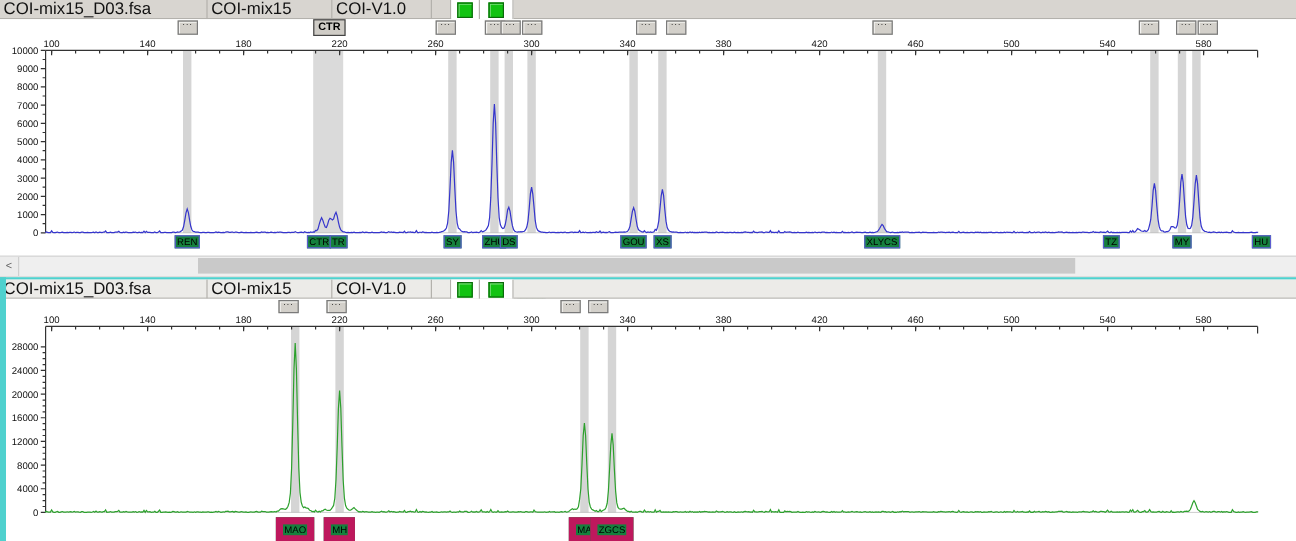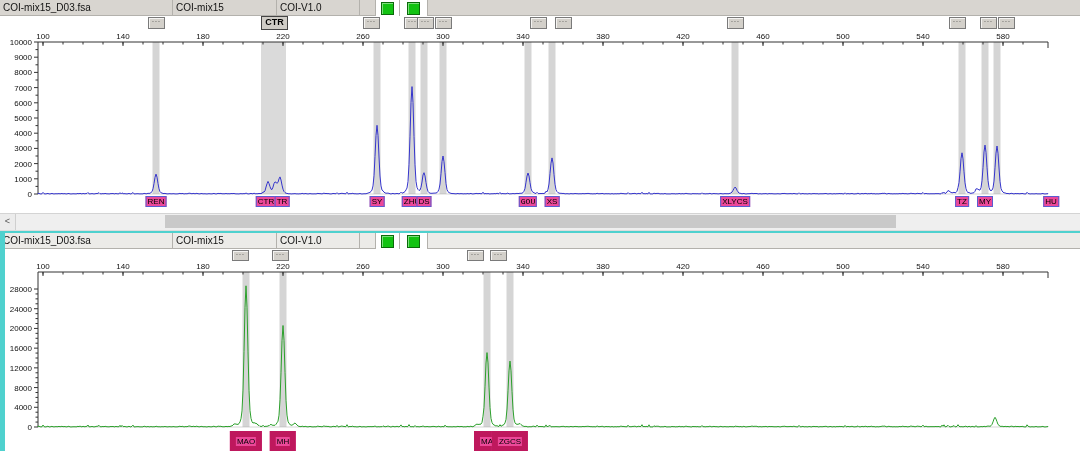--- a/index.html
+++ b/index.html
@@ -1,36 +1,36 @@
 <!DOCTYPE html>
 <html><head>
 <meta charset="utf-8">
 <style>
   html,body{margin:0;padding:0;background:#fff;font-family:"Liberation Sans",sans-serif;}
   .app{position:relative;width:1080px;height:451px;background:#fff;overflow:hidden;}
   .panel{position:absolute;left:0;width:1080px;}
   .hdr{position:absolute;left:0;width:1080px;height:16px;display:flex;box-sizing:border-box;border-bottom:1px solid #b3b1ac;}
   .hdr-top{background:#d8d5d0;}
   .hdr-bot{background:#ecebe8;}
-  .hcell{box-sizing:border-box;height:16px;line-height:15px;font-size:10px;color:#111;
+  .hcell{box-sizing:border-box;height:16px;line-height:15px;font-size:14px;color:#111;
          padding-left:3px;border-right:1px solid #b3b1ac;overflow:hidden;white-space:nowrap;}
   .c1{width:173px;} .c2{width:104px;} .c3{width:83px;} .c4{width:16px;}
   .c5{width:24px;background:#fff;} .c6{width:28px;background:#fff;}
   .c7{flex:1;border-right:none;}
   .cbcell{display:flex;align-items:center;justify-content:center;padding-left:0;}
   .cbx{width:11px;height:11px;background:#12c312;border:1px solid #0a6a0a;
        box-shadow:inset 1px 1px 0 rgba(255,255,255,.45);}
   .strip{position:absolute;left:0;width:1080px;background:#fff;}
   .mini-btn{position:absolute;width:15px;height:10px;background:#d3d0ca;border:1px solid #7a7a7a;
             box-shadow:inset 1px 1px 0 #f4f3f1;font-size:7px;line-height:4px;text-align:center;
             color:#222;letter-spacing:1px;overflow:hidden;}
   .range-btn{position:absolute;height:12px;background:#cfccc6;border:1px solid #444;
              font-size:9px;font-weight:bold;line-height:11px;text-align:center;color:#000;}
   .svgwrap{position:absolute;left:0;width:900px;}
-  .peak-label{position:absolute;transform:translateX(-50%);background:#ec4899;font-size:8px;
+  .peak-label{position:absolute;transform:translateX(-50%);background:#15803d;font-size:8px;
               line-height:9px;height:9px;padding:0 1px;color:#000;white-space:nowrap;}
   .pl-blue{border:1px solid #5c5cd0;}
   .pl-green{border:6px solid #be185d;}
   .scrollbar{position:absolute;left:0;top:213px;width:1080px;height:16px;background:#efefef;
              border-top:1px solid #d4d4d4;border-bottom:1px solid #ddd;}
   .sb-btn{position:absolute;left:0;top:0;width:15px;height:16px;background:#ececec;color:#555;
           font-size:9px;line-height:15px;text-align:center;border-right:1px solid #cfcfcf;}
   .sb-thumb{position:absolute;top:1px;height:13px;background:#c9c9c9;}
   .cyan-line{position:absolute;left:0;width:1080px;height:2px;background:#4fd1ce;}
   .cyan-strip{position:absolute;left:0;width:5px;background:#4fd1ce;}
@@ -197,24 +197,24 @@
           <path d="M38,164L38.0,163.5L39.0,163.3L40.0,163.9L41.0,163.9L42.0,163.8L43.0,162.4L44.0,163.7L45.0,163.9L46.0,163.9L47.0,163.6L48.0,163.4L49.0,163.9L50.0,163.9L51.0,163.7L52.0,163.4L53.0,163.8L54.0,163.9L55.0,163.8L56.0,163.7L57.0,163.8L58.0,163.7L59.0,163.6L60.0,163.8L61.0,163.7L62.0,163.4L63.0,163.9L64.0,163.6L65.0,163.7L66.0,163.9L67.0,163.9L68.0,163.5L69.0,163.5L70.0,163.9L71.0,163.9L72.0,163.9L73.0,163.7L74.0,163.8L75.0,163.8L76.0,163.9L77.0,163.7L78.0,163.4L79.0,163.9L80.0,163.2L81.0,163.8L82.0,163.8L83.0,163.5L84.0,163.6L85.0,163.9L86.0,163.4L87.0,163.5L88.0,162.5L89.0,163.9L90.0,163.8L91.0,163.8L92.0,163.5L93.0,163.8L94.0,163.9L95.0,163.8L96.0,163.5L97.0,163.5L98.0,163.4L99.0,162.7L100.0,163.7L101.0,163.8L102.0,163.8L103.0,163.5L104.0,163.9L105.0,163.3L106.0,163.7L107.0,163.8L108.0,163.8L109.0,163.9L110.0,163.8L111.0,163.5L112.0,163.7L113.0,163.4L114.0,163.9L115.0,163.8L116.0,163.4L117.0,163.9L118.0,163.7L119.0,163.9L120.0,162.7L121.0,163.9L122.0,162.8L123.0,163.7L124.0,163.7L125.0,163.6L126.0,163.9L127.0,163.8L128.0,163.8L129.0,163.3L130.0,163.9L131.0,163.9L132.0,163.4L133.0,162.5L134.0,163.9L135.0,163.9L136.0,163.8L137.0,163.7L138.0,163.7L139.0,163.8L140.0,163.9L141.0,163.8L142.0,163.9L143.0,163.8L144.0,163.4L145.0,163.5L146.0,163.8L147.0,163.7L148.0,163.2L149.0,163.5L150.0,163.2L151.0,162.6L152.0,161.7L153.0,158.8L154.0,153.5L155.0,147.4L156.0,144.1L157.0,147.2L158.0,153.5L159.0,158.8L160.0,161.7L161.0,162.8L162.0,163.0L163.0,163.5L164.0,163.5L165.0,163.4L166.0,163.7L167.0,163.8L168.0,163.9L169.0,163.7L170.0,163.7L171.0,163.8L172.0,163.8L173.0,163.7L174.0,163.7L175.0,163.9L176.0,163.9L177.0,163.9L178.0,163.8L179.0,163.6L180.0,163.3L181.0,163.8L182.0,163.4L183.0,163.6L184.0,163.9L185.0,163.8L186.0,163.6L187.0,163.9L188.0,163.4L189.0,163.3L190.0,163.2L191.0,163.6L192.0,163.7L193.0,163.5L194.0,163.4L195.0,163.9L196.0,163.4L197.0,163.4L198.0,163.7L199.0,163.8L200.0,163.9L201.0,163.5L202.0,163.6L203.0,163.8L204.0,163.8L205.0,163.7L206.0,163.9L207.0,163.9L208.0,163.8L209.0,163.6L210.0,163.8L211.0,163.8L212.0,163.9L213.0,163.6L214.0,163.4L215.0,163.8L216.0,163.9L217.0,163.8L218.0,163.3L219.0,163.6L220.0,163.5L221.0,163.4L222.0,163.8L223.0,163.7L224.0,163.8L225.0,163.7L226.0,163.5L227.0,163.7L228.0,163.8L229.0,163.6L230.0,163.9L231.0,163.4L232.0,163.7L233.0,163.5L234.0,163.5L235.0,163.7L236.0,163.9L237.0,163.8L238.0,163.9L239.0,163.9L240.0,163.7L241.0,163.6L242.0,163.8L243.0,163.7L244.0,163.6L245.0,163.7L246.0,163.0L247.0,163.6L248.0,163.9L249.0,163.9L250.0,163.6L251.0,163.4L252.0,163.7L253.0,163.8L254.0,163.1L255.0,163.7L256.0,163.8L257.0,163.6L258.0,163.8L259.0,163.3L260.0,163.7L261.0,163.3L262.0,163.4L263.0,162.0L264.0,162.1L265.0,160.8L266.0,157.0L267.0,153.8L268.0,151.4L269.0,153.5L270.0,156.6L271.0,159.2L272.0,159.5L273.0,157.1L274.0,153.5L275.0,151.9L276.0,152.4L277.0,153.3L278.0,152.4L279.0,148.9L280.0,146.9L281.0,150.0L282.0,155.1L283.0,159.2L284.0,161.5L285.0,162.5L286.0,163.3L287.0,163.3L288.0,163.7L289.0,163.8L290.0,163.7L291.0,163.9L292.0,163.9L293.0,163.7L294.0,163.8L295.0,163.5L296.0,163.9L297.0,163.8L298.0,163.9L299.0,163.9L300.0,163.7L301.0,163.9L302.0,163.3L303.0,163.6L304.0,163.9L305.0,163.5L306.0,163.6L307.0,163.8L308.0,163.9L309.0,163.8L310.0,163.5L311.0,163.8L312.0,163.8L313.0,163.9L314.0,163.8L315.0,163.8L316.0,163.9L317.0,163.6L318.0,163.3L319.0,163.7L320.0,163.5L321.0,163.8L322.0,163.8L323.0,163.6L324.0,163.0L325.0,163.7L326.0,163.3L327.0,163.7L328.0,163.5L329.0,163.7L330.0,163.9L331.0,163.9L332.0,163.8L333.0,163.4L334.0,163.6L335.0,163.6L336.0,163.8L337.0,162.7L338.0,163.8L339.0,163.9L340.0,163.5L341.0,163.5L342.0,163.2L343.0,163.6L344.0,163.5L345.0,163.8L346.0,163.7L347.0,162.2L348.0,163.8L349.0,163.9L350.0,163.4L351.0,163.9L352.0,163.3L353.0,163.4L354.0,163.8L355.0,163.7L356.0,163.8L357.0,163.9L358.0,163.8L359.0,163.8L360.0,163.4L361.0,163.9L362.0,163.9L363.0,163.9L364.0,163.7L365.0,163.8L366.0,163.7L367.0,163.5L368.0,163.0L369.0,162.8L370.0,162.3L371.0,161.5L372.0,160.0L373.0,155.9L374.0,145.8L375.0,126.4L376.0,105.3L377.0,95.3L378.0,105.3L379.0,127.0L380.0,146.0L381.0,155.9L382.0,160.1L383.0,160.8L384.0,162.2L385.0,162.8L386.0,163.3L387.0,163.1L388.0,163.2L389.0,163.3L390.0,163.8L391.0,163.9L392.0,163.7L393.0,163.3L394.0,163.9L395.0,163.7L396.0,163.7L397.0,163.4L398.0,163.7L399.0,163.8L400.0,163.3L401.0,162.2L402.0,163.2L403.0,162.8L404.0,162.3L405.0,161.6L406.0,159.9L407.0,158.0L408.0,151.4L409.0,134.3L410.0,106.2L411.0,72.6L412.0,56.6L413.0,72.5L414.0,106.4L415.0,134.8L416.0,151.3L417.0,157.4L418.0,159.5L419.0,160.5L420.0,160.0L421.0,157.3L422.0,152.0L423.0,145.0L424.0,142.7L425.0,145.9L426.0,152.6L427.0,158.1L428.0,161.4L429.0,162.7L430.0,163.1L431.0,163.4L432.0,163.2L433.0,163.3L434.0,163.0L435.0,163.2L436.0,162.9L437.0,162.7L438.0,161.4L439.0,159.2L440.0,154.0L441.0,143.7L442.0,131.6L443.0,126.0L444.0,131.8L445.0,142.4L446.0,153.7L447.0,159.5L448.0,161.7L449.0,162.6L450.0,163.0L451.0,163.4L452.0,163.5L453.0,163.6L454.0,163.6L455.0,163.8L456.0,163.8L457.0,163.7L458.0,163.4L459.0,163.9L460.0,163.6L461.0,163.7L462.0,163.6L463.0,163.9L464.0,163.8L465.0,163.7L466.0,163.9L467.0,163.6L468.0,163.6L469.0,163.9L470.0,163.6L471.0,163.4L472.0,163.9L473.0,163.9L474.0,163.8L475.0,163.6L476.0,163.5L477.0,163.4L478.0,163.8L479.0,163.4L480.0,163.6L481.0,163.7L482.0,163.7L483.0,162.2L484.0,163.8L485.0,163.7L486.0,163.5L487.0,163.9L488.0,163.4L489.0,163.9L490.0,163.9L491.0,163.8L492.0,163.7L493.0,163.8L494.0,163.6L495.0,163.6L496.0,163.8L497.0,163.1L498.0,163.7L499.0,163.7L500.0,162.5L501.0,163.9L502.0,163.6L503.0,163.5L504.0,163.8L505.0,163.6L506.0,163.9L507.0,163.3L508.0,163.1L509.0,163.9L510.0,163.8L511.0,163.8L512.0,163.7L513.0,163.5L514.0,163.7L515.0,163.7L516.0,163.5L517.0,163.4L518.0,163.5L519.0,163.5L520.0,163.2L521.0,163.4L522.0,163.1L523.0,162.7L524.0,161.2L525.0,158.4L526.0,152.2L527.0,146.1L528.0,143.0L529.0,146.0L530.0,152.5L531.0,158.4L532.0,161.3L533.0,162.2L534.0,162.7L535.0,163.3L536.0,163.5L537.0,162.3L538.0,163.4L539.0,163.8L540.0,163.3L541.0,163.7L542.0,163.3L543.0,163.6L544.0,163.4L545.0,163.1L546.0,161.2L547.0,161.9L548.0,159.3L549.0,154.0L550.0,143.5L551.0,133.2L552.0,127.9L553.0,133.0L554.0,144.6L555.0,154.3L556.0,159.7L557.0,161.7L558.0,162.7L559.0,163.0L560.0,163.4L561.0,163.2L562.0,163.5L563.0,163.4L564.0,163.5L565.0,163.8L566.0,163.8L567.0,163.6L568.0,163.8L569.0,163.8L570.0,163.9L571.0,163.4L572.0,163.9L573.0,163.6L574.0,163.9L575.0,163.3L576.0,163.8L577.0,163.5L578.0,163.9L579.0,163.7L580.0,163.8L581.0,163.7L582.0,163.8L583.0,163.4L584.0,163.9L585.0,163.5L586.0,163.7L587.0,163.4L588.0,163.5L589.0,163.4L590.0,163.8L591.0,163.7L592.0,163.8L593.0,163.9L594.0,163.7L595.0,163.8L596.0,163.8L597.0,163.2L598.0,163.6L599.0,163.8L600.0,163.6L601.0,163.7L602.0,163.4L603.0,163.6L604.0,163.9L605.0,163.8L606.0,163.6L607.0,163.8L608.0,163.7L609.0,163.7L610.0,163.9L611.0,163.9L612.0,163.5L613.0,163.9L614.0,163.9L615.0,163.7L616.0,163.8L617.0,163.8L618.0,163.6L619.0,163.9L620.0,163.5L621.0,163.3L622.0,163.5L623.0,163.6L624.0,163.6L625.0,163.9L626.0,163.7L627.0,163.9L628.0,162.6L629.0,163.7L630.0,163.7L631.0,163.9L632.0,163.6L633.0,163.5L634.0,163.5L635.0,163.3L636.0,163.8L637.0,163.9L638.0,163.4L639.0,163.5L640.0,163.7L641.0,163.6L642.0,162.2L643.0,163.8L644.0,163.5L645.0,163.9L646.0,163.6L647.0,163.6L648.0,163.9L649.0,162.3L650.0,163.9L651.0,163.9L652.0,163.9L653.0,163.9L654.0,163.0L655.0,163.7L656.0,163.4L657.0,163.5L658.0,163.3L659.0,163.5L660.0,163.9L661.0,163.8L662.0,163.7L663.0,163.9L664.0,163.8L665.0,163.4L666.0,163.9L667.0,163.9L668.0,163.9L669.0,163.9L670.0,163.9L671.0,163.9L672.0,163.5L673.0,163.9L674.0,163.6L675.0,163.9L676.0,163.9L677.0,163.7L678.0,163.9L679.0,163.4L680.0,163.7L681.0,163.9L682.0,163.6L683.0,163.7L684.0,163.9L685.0,163.5L686.0,163.4L687.0,163.5L688.0,163.8L689.0,163.7L690.0,163.9L691.0,163.9L692.0,163.9L693.0,163.4L694.0,163.9L695.0,163.5L696.0,163.9L697.0,163.6L698.0,163.8L699.0,163.8L700.0,163.8L701.0,163.8L702.0,162.8L703.0,163.8L704.0,163.6L705.0,163.9L706.0,163.8L707.0,163.7L708.0,163.8L709.0,163.6L710.0,163.3L711.0,163.8L712.0,163.9L713.0,163.6L714.0,163.5L715.0,163.7L716.0,163.7L717.0,163.7L718.0,163.9L719.0,163.8L720.0,163.6L721.0,163.5L722.0,163.8L723.0,163.8L724.0,163.8L725.0,163.5L726.0,163.8L727.0,163.6L728.0,163.8L729.0,163.6L730.0,163.3L731.0,163.0L732.0,162.0L733.0,160.4L734.0,158.5L735.0,157.1L736.0,158.0L737.0,160.3L738.0,161.8L739.0,163.2L740.0,163.2L741.0,163.5L742.0,163.8L743.0,163.6L744.0,163.4L745.0,163.9L746.0,163.9L747.0,163.9L748.0,163.6L749.0,163.8L750.0,163.5L751.0,163.6L752.0,163.2L753.0,163.7L754.0,163.5L755.0,163.5L756.0,163.5L757.0,163.5L758.0,163.9L759.0,163.9L760.0,163.6L761.0,163.9L762.0,163.9L763.0,163.7L764.0,163.7L765.0,163.7L766.0,163.5L767.0,163.9L768.0,163.9L769.0,163.5L770.0,163.7L771.0,163.7L772.0,163.6L773.0,163.8L774.0,163.8L775.0,163.9L776.0,163.8L777.0,163.8L778.0,163.6L779.0,163.9L780.0,163.8L781.0,163.9L782.0,163.4L783.0,163.6L784.0,163.4L785.0,163.5L786.0,163.7L787.0,163.7L788.0,163.8L789.0,163.6L790.0,163.7L791.0,163.5L792.0,163.9L793.0,163.6L794.0,163.4L795.0,163.7L796.0,163.8L797.0,163.9L798.0,163.8L799.0,162.8L800.0,163.8L801.0,163.9L802.0,163.6L803.0,163.5L804.0,163.8L805.0,163.8L806.0,163.7L807.0,163.9L808.0,163.9L809.0,163.6L810.0,163.7L811.0,163.9L812.0,163.8L813.0,163.5L814.0,163.7L815.0,163.5L816.0,163.9L817.0,163.5L818.0,163.9L819.0,163.9L820.0,163.7L821.0,163.8L822.0,163.7L823.0,163.8L824.0,163.6L825.0,163.6L826.0,163.4L827.0,163.8L828.0,163.9L829.0,163.8L830.0,163.6L831.0,163.7L832.0,163.9L833.0,163.9L834.0,163.6L835.0,163.8L836.0,163.9L837.0,163.5L838.0,163.9L839.0,163.4L840.0,163.7L841.0,163.6L842.0,163.6L843.0,163.9L844.0,163.9L845.0,162.8L846.0,163.8L847.0,163.9L848.0,163.4L849.0,163.9L850.0,163.7L851.0,163.7L852.0,163.4L853.0,163.8L854.0,163.9L855.0,163.9L856.0,163.7L857.0,163.8L858.0,163.0L859.0,163.9L860.0,163.8L861.0,163.9L862.0,163.3L863.0,163.9L864.0,163.6L865.0,163.5L866.0,163.4L867.0,163.8L868.0,163.8L869.0,163.5L870.0,163.9L871.0,163.3L872.0,163.6L873.0,163.9L874.0,163.5L875.0,163.9L876.0,163.9L877.0,163.7L878.0,163.9L879.0,163.8L880.0,163.6L881.0,163.7L882.0,163.3L883.0,163.4L884.0,163.4L885.0,163.2L886.0,163.9L887.0,163.9L888.0,163.6L889.0,163.4L890.0,163.8L891.0,163.7L892.0,163.8L893.0,163.9L894.0,163.7L895.0,163.8L896.0,163.8L897.0,163.7L898.0,163.9L899.0,163.6L900.0,163.6L901.0,163.8L902.0,163.5L903.0,163.4L904.0,163.7L905.0,163.7L906.0,163.6L907.0,163.8L908.0,163.9L909.0,163.6L910.0,163.7L911.0,163.0L912.0,163.7L913.0,163.4L914.0,163.7L915.0,163.7L916.0,163.8L917.0,163.3L918.0,163.4L919.0,163.6L920.0,163.5L921.0,163.9L922.0,163.4L923.0,162.5L924.0,163.7L925.0,163.8L926.0,163.3L927.0,163.8L928.0,163.7L929.0,163.8L930.0,163.8L931.0,163.7L932.0,163.8L933.0,163.7L934.0,163.8L935.0,163.7L936.0,163.6L937.0,163.7L938.0,163.6L939.0,163.7L940.0,163.9L941.0,163.8L942.0,162.5L943.0,163.4L944.0,162.1L945.0,163.6L946.0,163.1L947.0,162.0L948.0,160.5L949.0,161.0L950.0,161.7L951.0,162.5L952.0,162.7L953.0,162.8L954.0,162.1L955.0,162.9L956.0,162.5L957.0,161.2L958.0,157.5L959.0,152.7L960.0,141.9L961.0,128.7L962.0,122.8L963.0,128.9L964.0,141.8L965.0,152.8L966.0,158.7L967.0,161.6L968.0,162.5L969.0,162.4L970.0,163.2L971.0,163.4L972.0,163.0L973.0,163.0L974.0,162.6L975.0,161.3L976.0,158.8L977.0,158.9L978.0,159.1L979.0,160.0L980.0,160.0L981.0,157.7L982.0,150.8L983.0,137.7L984.0,121.9L985.0,115.1L986.0,122.3L987.0,137.2L988.0,150.5L989.0,157.3L990.0,160.2L991.0,160.6L992.0,160.2L993.0,157.9L994.0,151.1L995.0,137.8L996.0,123.1L997.0,116.0L998.0,123.2L999.0,138.0L1000.0,151.4L1001.0,158.4L1002.0,160.9L1003.0,162.1L1004.0,162.8L1005.0,162.9L1006.0,163.3L1007.0,163.6L1008.0,163.4L1009.0,163.8L1010.0,163.7L1011.0,163.3L1012.0,163.4L1013.0,163.7L1014.0,163.9L1015.0,163.6L1016.0,163.5L1017.0,163.8L1018.0,163.4L1019.0,163.9L1020.0,163.6L1021.0,163.7L1022.0,163.4L1023.0,163.6L1024.0,163.9L1025.0,163.9L1026.0,163.9L1027.0,162.3L1028.0,163.4L1029.0,163.7L1030.0,163.9L1031.0,163.9L1032.0,163.7L1033.0,163.9L1034.0,163.8L1035.0,163.9L1036.0,163.6L1037.0,163.8L1038.0,163.9L1039.0,163.8L1040.0,163.9L1041.0,163.9L1042.0,163.6L1043.0,163.5L1044.0,163.9L1045.0,163.9L1046.0,163.9L1047.0,163.7L1048.0,163.7L1048,164" fill="none" stroke="#3535cc" stroke-width="1"></path>
         </svg></div>
     <div id="labels-top">
         <div class="peak-label pl-blue" style="left: 156px; top: 196px;">REN</div>
         <div class="peak-label pl-blue" style="left: 266px; top: 196px;">CTR</div>
         <div class="peak-label pl-blue" style="left: 282px; top: 196px;">TR</div>
         <div class="peak-label pl-blue" style="left: 377px; top: 196px;">SY</div>
         <div class="peak-label pl-blue" style="left: 412px; top: 196px;">ZHU</div>
         <div class="peak-label pl-blue" style="left: 424px; top: 196px;">DS</div>
         <div class="peak-label pl-blue" style="left: 443px; top: 196px; margin-top: 46px;">FZLH</div>
-        <div class="peak-label pl-blue" style="left: 528px; top: 196px; font-family: Liberation Mono, monospace;">GOU</div>
+        <div class="peak-label pl-blue" style="left: 528px; top: 196px;">GOU</div>
         <div class="peak-label pl-blue" style="left: 552px; top: 196px;">XS</div>
         <div class="peak-label pl-blue" style="left: 735px; top: 196px;">XLYCS</div>
-        <div class="peak-label pl-blue" style="left: 962px; top: 196px;">TZ</div>
+        <div class="peak-label pl-blue" style="left: 926px; top: 196px;">TZ</div>
         <div class="peak-label pl-blue" style="left: 985px; top: 196px;">MY</div>
         <div class="peak-label pl-blue" style="left: 1051px; top: 196px;">HU</div>
       </div>
   </section>
 
   <div class="scrollbar">
     <div class="sb-btn">&lt;</div>
     <div class="sb-thumb" id="sb-thumb" style="left: 165px; width: 731px;"></div>
   </div>
 

